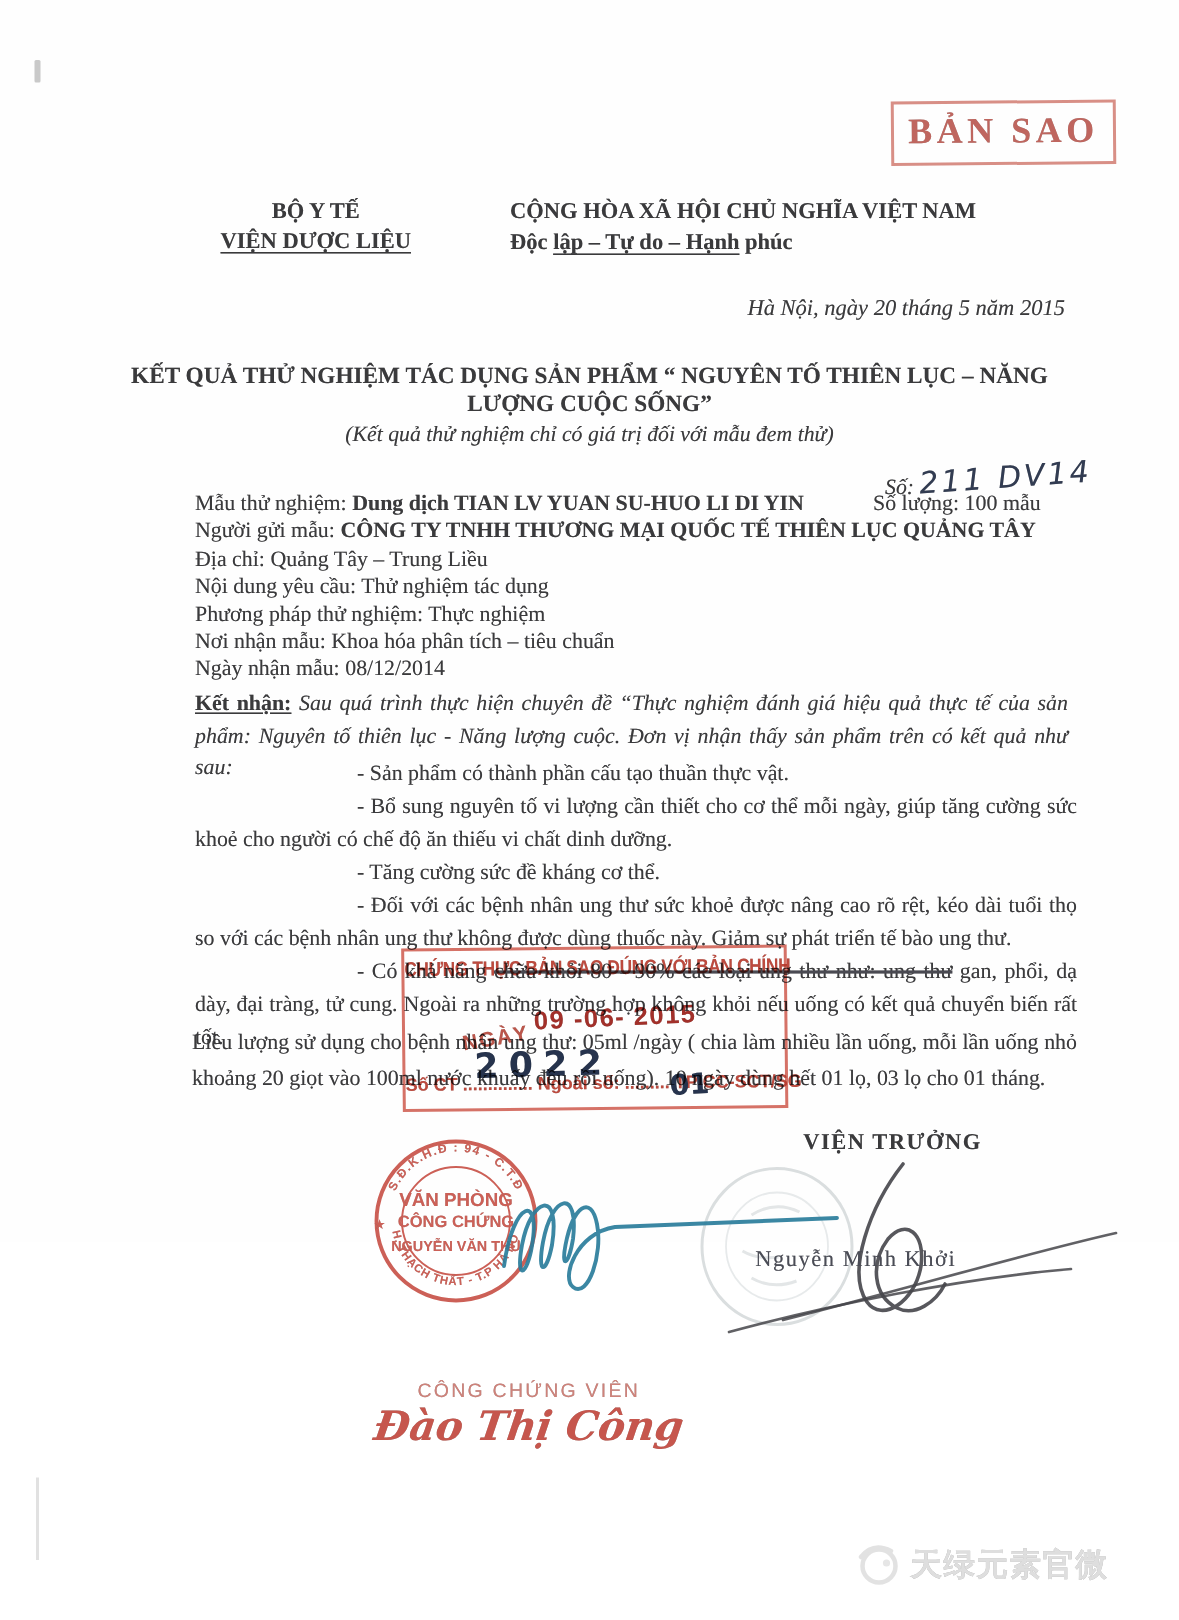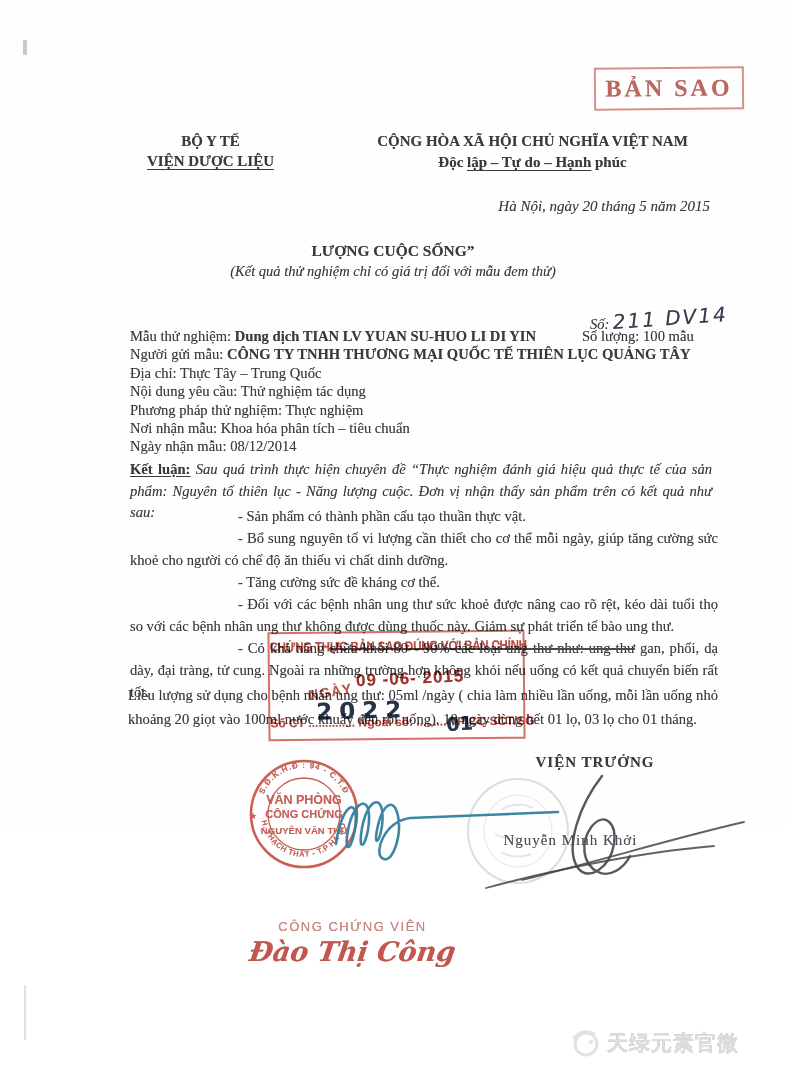--- a/index.html
+++ b/index.html
@@ -15,21 +15,21 @@
   .ban-sao {
     position:absolute; left:594px; top:67px; width:150px; height:43px;
     border:2px solid #d4837a; color:#b9564e; display:flex; align-items:center; justify-content:center;
     font-weight:bold; font-size:24px; letter-spacing:3px; transform:rotate(-0.5deg);
     font-family:"Liberation Serif", serif; opacity:.9;
   }
 
   
   .hdr-left { position:absolute; left:118px; top:131px; width:185px; text-align:center; font-weight:bold; font-size:15px; line-height:20px; }
   .hdr-left .u { text-decoration:underline; text-underline-offset:3px; }
-  .hdr-right { position:absolute; left:340px; top:131px; width:385px; text-align:center; font-weight:bold; font-size:15px; line-height:21px; }
+  .hdr-right { position:absolute; left:340px; top:131px; width:385px; text-align:left; font-weight:bold; font-size:15px; line-height:21px; }
   .hdr-right .u { text-decoration:underline; text-underline-offset:3px; }
   .date-line { position:absolute; left:380px; top:198px; width:330px; text-align:right; font-style:italic; font-size:15px; }
 
   
   .title-block { position:absolute; left:83px; top:241px; width:620px; text-align:center; }
   .title-block .t { font-weight:bold; font-size:15.5px; line-height:19px; }
   .title-block .sub { font-style:italic; font-size:14.5px; margin-top:3px; }
 
   
   .doc-no { position:absolute; left:590px; top:310px; white-space:nowrap; }
@@ -107,20 +107,21 @@
   </div>
 
   <div class="hdr-right">
     <div>CỘNG HÒA XÃ HỘI CHỦ NGHĨA VIỆT NAM</div>
     <div><span>Độc </span><span class="u">lập – Tự do – Hạnh</span><span> phúc</span></div>
   </div>
 
   <div class="date-line">Hà Nội, ngày 20 tháng 5 năm 2015</div>
 
   <div class="title-block">
+    <div class="t">KẾT QUẢ THỬ NGHIỆM TÁC DỤNG SẢN PHẨM “ NGUYÊN TỐ THIÊN LỤC – NĂNG</div>
     <div class="t">LƯỢNG CUỘC SỐNG”</div>
     <div class="sub">(Kết quả thử nghiệm chỉ có giá trị đối với mẫu đem thử)</div>
   </div>
 
   <div class="doc-no">
     <span class="lbl">Số:</span>
     <span class="hw">211 DV14</span>
   </div>
 
   <div class="fields">
@@ -128,42 +129,42 @@
       <span class="lbl">Mẫu thử nghiệm:</span>
       <span class="val bold">Dung dịch TIAN LV YUAN SU-HUO LI DI YIN</span>
       <span class="extra1"><span class="lbl">Số lượng:</span> <span class="val">100 mẫu</span></span>
     </div>
     <div class="row">
       <span class="lbl">Người gửi mẫu:</span>
       <span class="val bold">CÔNG TY TNHH THƯƠNG MẠI QUỐC TẾ THIÊN LỤC QUẢNG TÂY</span>
     </div>
     <div class="row">
       <span class="lbl">Địa chỉ:</span>
-      <span class="val">Thực Tây – Trung Quốc</span>
+      <span class="val">Quảng Tây – Trung Liều</span>
     </div>
     <div class="row">
       <span class="lbl">Nội dung yêu cầu:</span>
       <span class="val">Thử nghiệm tác dụng</span>
     </div>
     <div class="row">
       <span class="lbl">Phương pháp thử nghiệm:</span>
       <span class="val">Thực nghiệm</span>
     </div>
     <div class="row">
       <span class="lbl">Nơi nhận mẫu:</span>
       <span class="val">Khoa hóa phân tích – tiêu chuẩn</span>
     </div>
     <div class="row">
       <span class="lbl">Ngày nhận mẫu:</span>
       <span class="val">08/12/2014</span>
     </div>
   </div>
 
   <div class="conclusion">
-    <span class="klabel">Kết luận:</span>
+    <span class="klabel">Kết nhận:</span>
     <span class="intro">Sau quá trình thực hiện chuyên đề “Thực nghiệm đánh giá hiệu quả thực tế của sản phẩm: Nguyên tố thiên lục - Năng lượng cuộc. Đơn vị nhận thấy sản phẩm trên có kết quả như sau:</span>
   </div>
 
   <div class="bullets">
     <p>- Sản phẩm có thành phần cấu tạo thuần thực vật.</p>
     <p>- Bổ sung nguyên tố vi lượng cần thiết cho cơ thể mỗi ngày, giúp tăng cường sức khoẻ cho người có chế độ ăn thiếu vi chất dinh dưỡng.</p>
     <p>- Tăng cường sức đề kháng cơ thể.</p>
     <p>- Đối với các bệnh nhân ung thư sức khoẻ được nâng cao rõ rệt, kéo dài tuổi thọ so với các bệnh nhân ung thư không được dùng thuốc này. Giảm sự phát triển tế bào ung thư.</p>
     <p><span>- Có khả năng </span><span class="struck">chữa khỏi 80 - 90% các loại ung thư như: ung thư</span><span> gan, phổi, dạ dày, đại tràng, tử cung. Ngoài ra những trường hợp không khỏi nếu uống có kết quả chuyển biến rất tốt.</span></p>
   </div>

